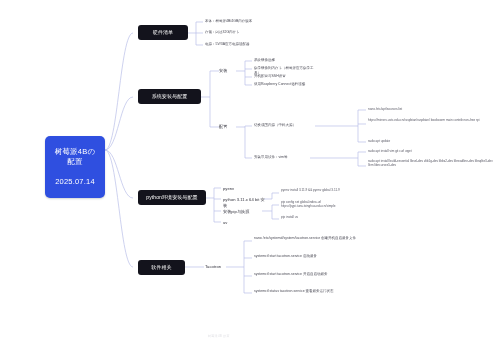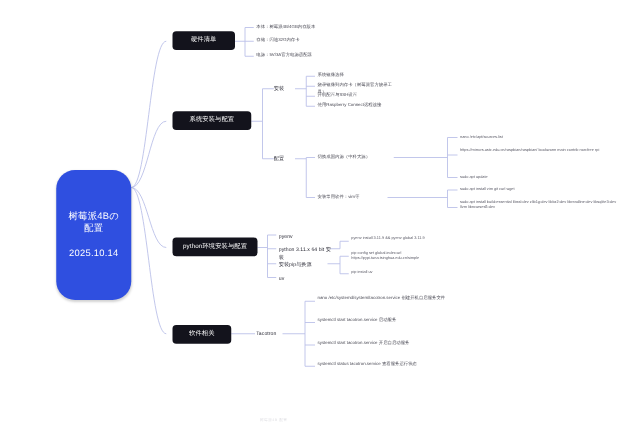--- a/index.html
+++ b/index.html
@@ -30,25 +30,25 @@
   }
   .node {
     position: absolute;
     box-sizing: border-box;
     white-space: pre-line;
   }
   
   .root {
     background: #2f4fe0;
     color: #ffffff;
-    border-radius: 15px;
+    border-radius: 5px;
     text-align: center;
     font-size: 7.5px;
     line-height: 10px;
-    padding: 22px 6px;
+    padding: 1px 6px;
     letter-spacing: .2px;
     box-shadow: 0 1px 2px rgba(0,0,0,.18);
   }
   
   .lvl1 {
     background: #13131c;
     color: #ffffff;
     border-radius: 3px;
     text-align: center;
     font-size: 5px;
@@ -154,21 +154,21 @@
       <path d="M244 241 L244 293"></path>
       <path d="M244 241 L252 241"></path>
       <path d="M244 258 L252 258"></path>
       <path d="M244 276 L252 276"></path>
       <path d="M244 293 L252 293"></path>
     </g>
   </svg>
 
   <div class="node root" style="left:45px; top:136px; width:60px;">
     <div>树莓派4Bの配置</div>
-    <div>2025.10.14</div>
+    <div>2025.07.14</div>
   </div>
 
   <div class="node lvl1" style="left:138px; top:25px; width:50px;">硬件清单</div>
 
   <div class="node lvl3" style="left:205px; top:19px; width:70px;">本体：树莓派4B/4GB内存版本</div>
   <div class="node lvl3" style="left:205px; top:30px; width:70px;">存储：闪迪32G内存卡</div>
   <div class="node lvl3" style="left:205px; top:42px; width:70px;">电源：5V/3A官方电源适配器</div>
 
   <div class="node lvl1" style="left:138px; top:89px; width:63px;">系统安装与配置</div>
 

